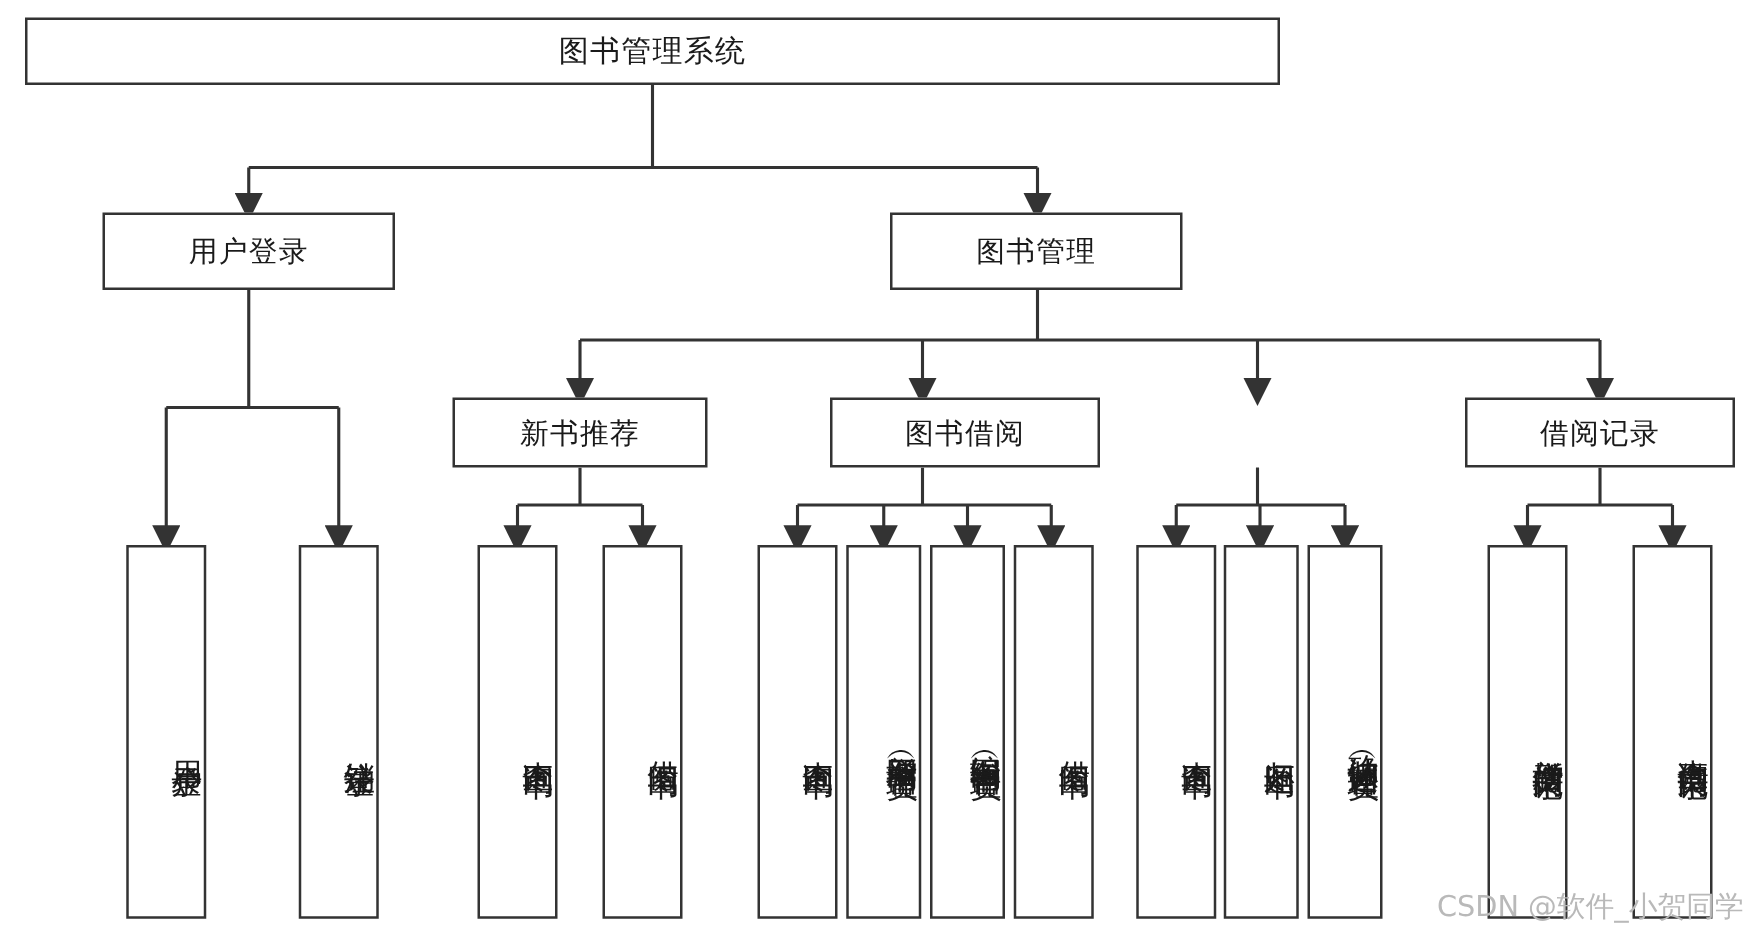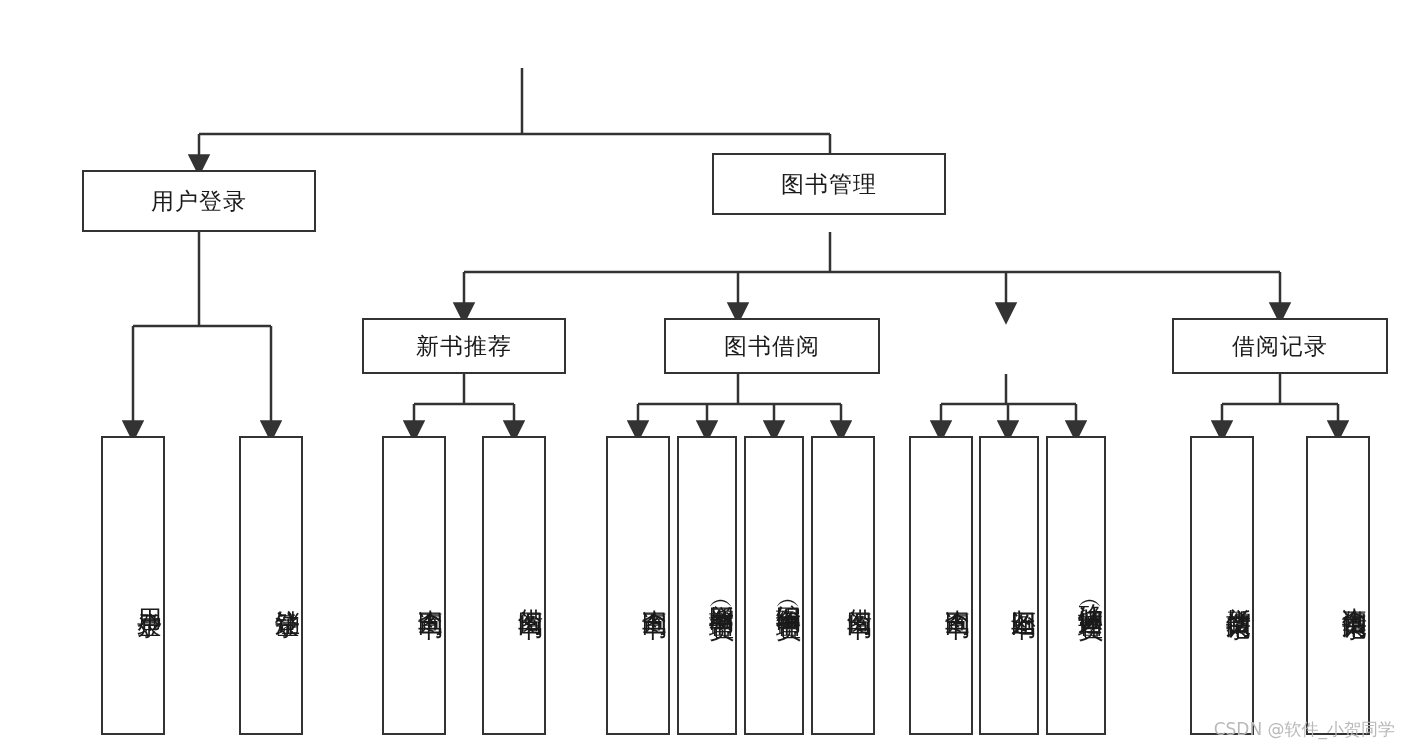--- a/index.html
+++ b/index.html
@@ -59,21 +59,21 @@
     display: block;
     white-space: normal;
   }
   #root-node {
     font-size: 24px;
   }
   #watermark {
     position: absolute;
     right: 10px;
     bottom: 6px;
-    font-size: 17px;
+    font-size: 23px;
     color: #b9b9b9;
     white-space: nowrap;
     z-index: 5;
     font-family: "DejaVu Sans", "Liberation Sans", sans-serif;
   }
 </style>
 </head>
 <body>
 
 <div id="diagram">
@@ -133,25 +133,28 @@
     </g>
 
     <g>
       <path d="M1280,374 L1280,404" stroke="#333333" stroke-width="2.5" fill="none"></path>
       <path d="M1222,404 L1338,404" stroke="#333333" stroke-width="2.5" fill="none"></path>
       <path d="M1222,404 L1222,424" stroke="#333333" stroke-width="2.5" fill="none" marker-end="url(#arrow)"></path>
       <path d="M1338,404 L1338,424" stroke="#333333" stroke-width="2.5" fill="none" marker-end="url(#arrow)"></path>
     </g>
   </svg>
 
+  <div class="node horiz" id="root-node" style="left:20px; top:14px; width:1004px; height:54px;">
+    <span>图书管理系统</span>
+  </div>
 
   <div class="node horiz" style="left:82px; top:170px; width:234px; height:62px;">
     <span>用户登录</span>
   </div>
-  <div class="node horiz" style="left:712px; top:153px; width:234px; height:62px;">
+  <div class="node horiz" style="left:712px; top:170px; width:234px; height:62px;">
     <span>图书管理</span>
   </div>
 
   <div class="node horiz" style="left:362px; top:318px; width:204px; height:56px;">
     <span>新书推荐</span>
   </div>
   <div class="node horiz" style="left:632px; top:318px; width:216px; height:56px;margin-left:32px;">
     <span>图书借阅</span>
   </div>
   <div class="node horiz" style="left:1172px; top:318px; width:216px; height:56px;">

